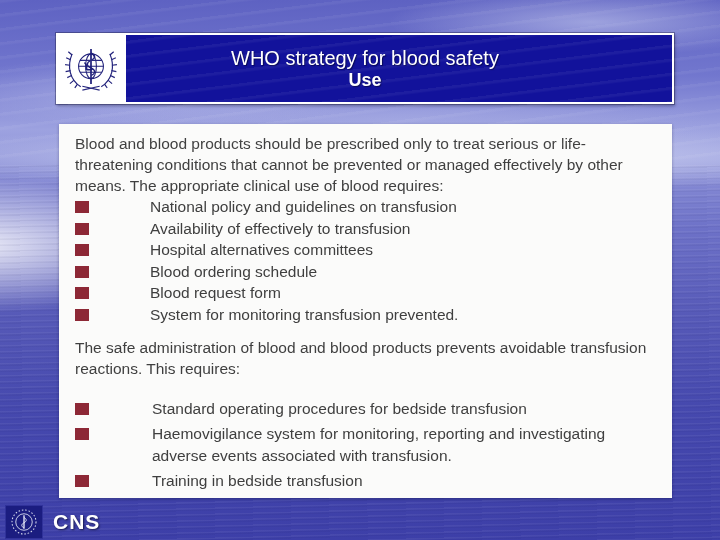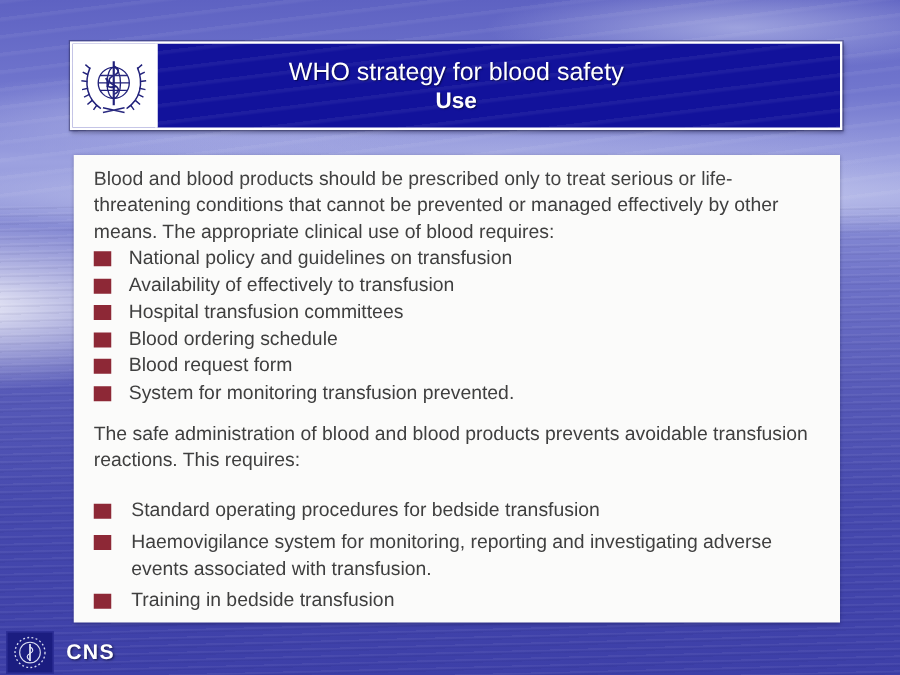--- a/index.html
+++ b/index.html
@@ -51,36 +51,36 @@
     position:absolute;left:59px;top:124px;width:613px;height:374px;
     background:#fbfbfa;box-sizing:border-box;
     padding:9px 22px 0 16px;
     color:#3f3f3f;font-size:15.5px;line-height:21px;
     box-shadow:0 1px 3px rgba(0,0,40,0.3);
   }
   .para{margin:0;}
   .para-2{margin-top:12px;}
   .blist{margin-top:0;}
   .blist-2{margin-top:19px;}
-  .li{display:flex;align-items:flex-start;margin:0 0 0.5px 0;}
+  .li{display:flex;align-items:flex-start;margin:0 0 0.5px 0;gap:47px;}
   .blist-2 .li{line-height:22px;margin-bottom:3px;}
   .sq{
     flex:none;width:14px;height:12px;margin:5px 14px 0 0;background:#8d2836;
   }
   .blist-2 .sq{margin-right:16px;}
   .li-text{flex:1;}
 
   
   .footer{position:absolute;left:5px;top:505px;display:flex;align-items:center;}
   .seal{
     width:38px;height:34px;background:#1b1d80;border:1px solid #30329a;
     display:flex;align-items:center;justify-content:center;box-sizing:border-box;
   }
   .cns-label{
-    margin-left:10px;color:#ffffff;font-weight:bold;font-size:17px;letter-spacing:1px;
+    margin-left:10px;color:#ffffff;font-weight:bold;font-size:21px;letter-spacing:1px;
     text-shadow:1px 1px 2px rgba(0,0,30,0.65);
   }
 </style>
 </head>
 <body>
 
 <div class="slide">
 
   <div class="header">
     <div class="logo-box">
@@ -119,21 +119,21 @@
         </div>
 
 
         <div class="li">
           <span class="sq"></span>
           <span class="li-text">Availability of effectively to transfusion</span>
         </div>
 
         <div class="li">
           <span class="sq"></span>
-          <span class="li-text">Hospital transfusion committees</span>
+          <span class="li-text">Hospital alternatives committees</span>
         </div>
 
         <div class="li">
           <span class="sq"></span>
           <span class="li-text">Blood ordering schedule</span>
         </div>
 
         <div class="li">
           <span class="sq"></span>
           <span class="li-text">Blood request form</span>

